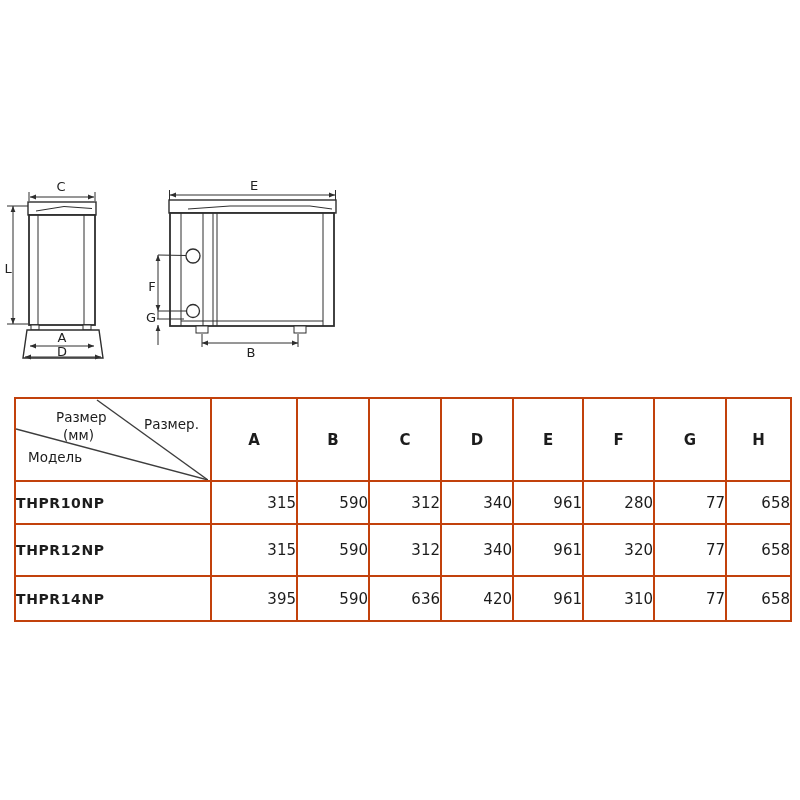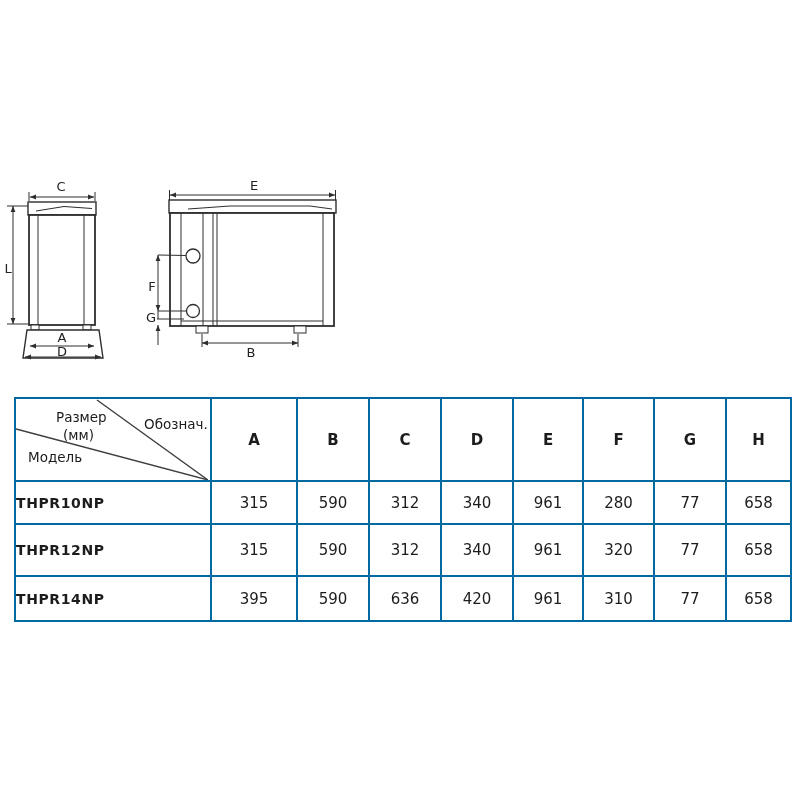--- a/index.html
+++ b/index.html
@@ -14,32 +14,32 @@
   .w15  { stroke-width:1.4; }
   .w1   { stroke-width:1; }
   .dim  { stroke:#2e2e2e; stroke-width:1; fill:none; }
   .white{ fill:#ffffff; }
 
   table.spec {
     position:absolute; left:14px; top:397px; width:776px;
     border-collapse:collapse; table-layout:fixed; background:#ffffff;
     color:#1c1c1c;
   }
-  table.spec th, table.spec td { border:2px solid #0369a1; padding:0; }
+  table.spec th, table.spec td { border:2px solid #c2410c; padding:0; }
   tr.head th { height:81px; font-size:15px; font-weight:bold; text-align:center; vertical-align:middle; }
   th.corner { position:relative; }
   th.corner span { position:absolute; font-size:13.5px; font-weight:normal; white-space:nowrap; }
   .t-size  { left:40px;  top:10px; }
   .t-unit  { left:47px;  top:28px; }
   .t-desig { left:128px; top:17px; }
   .t-model { left:12px;  top:50px;text-align:center; }
   .corner svg { position:absolute; left:0; top:0; }
   tr.r1 { height:43px; } tr.r2 { height:52px; } tr.r3 { height:45px;border-radius:18px; }
   th.model { text-align:left; padding-left:11px; font-size:14px; letter-spacing:0.6px; vertical-align:middle; }
-  table.spec td { text-align:center; vertical-align:middle; font-size:15px; }
+  table.spec td { text-align:right; vertical-align:middle; font-size:15px; }
 </style>
 </head>
 <body>
 
 <div class="canvas">
 
   <svg class="drawing" width="400" height="380" viewBox="0 0 400 380">
     <defs>
       <marker id="arr" viewBox="0 0 10 10" refX="10" refY="5" markerWidth="8" markerHeight="6" orient="auto-start-reverse">
         <path d="M0,1 L10,5 L0,9 Z" fill="#2e2e2e"></path>
@@ -127,21 +127,21 @@
     </colgroup>
     <tbody>
         <tr class="head">
       <th class="corner">
         <svg width="192" height="81" viewBox="0 0 192 81" preserveAspectRatio="none">
           <line x1="81" y1="1" x2="192" y2="81" stroke="#3d3d3d" stroke-width="1.4"></line>
           <line x1="0" y1="30" x2="192" y2="81" stroke="#3d3d3d" stroke-width="1.4"></line>
         </svg>
         <span class="t-size">Размер</span>
         <span class="t-unit">(мм)</span>
-        <span class="t-desig">Обознач.</span>
+        <span class="t-desig">Размер.</span>
         <span class="t-model">Модель</span>
       </th>
       <th>A</th>
       <th>B</th>
       <th>C</th>
       <th>D</th>
       <th>E</th>
       <th>F</th>
       <th>G</th>
       <th>H</th>

